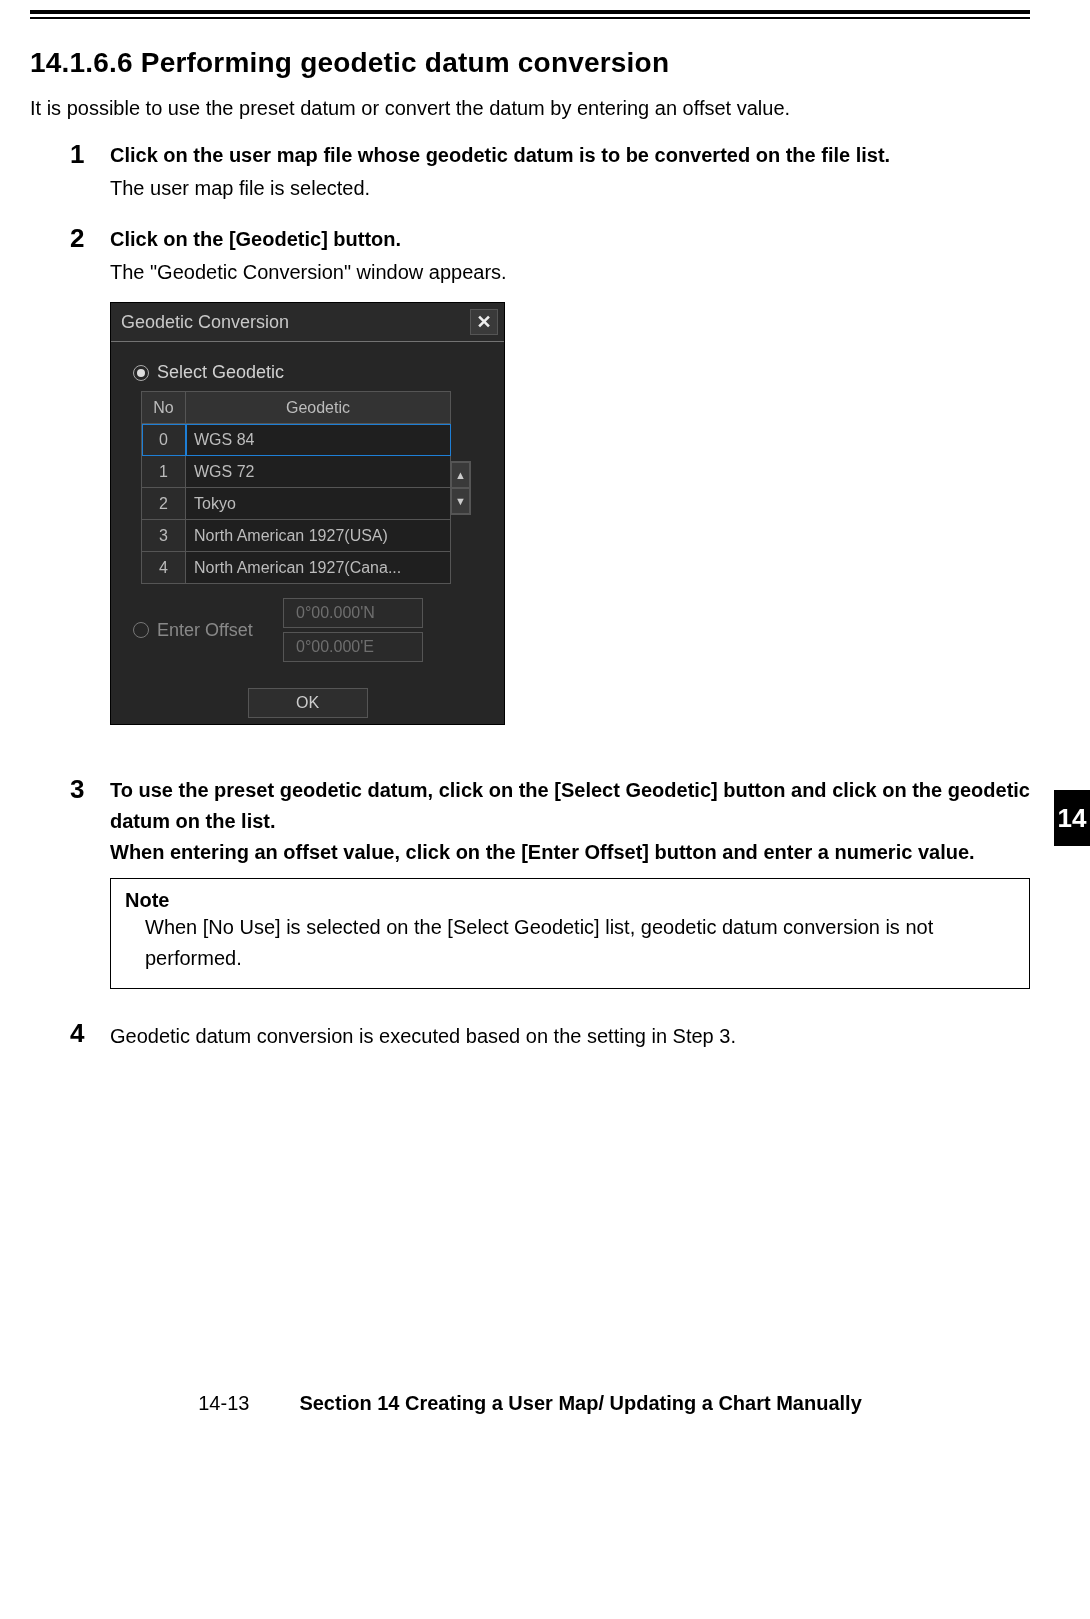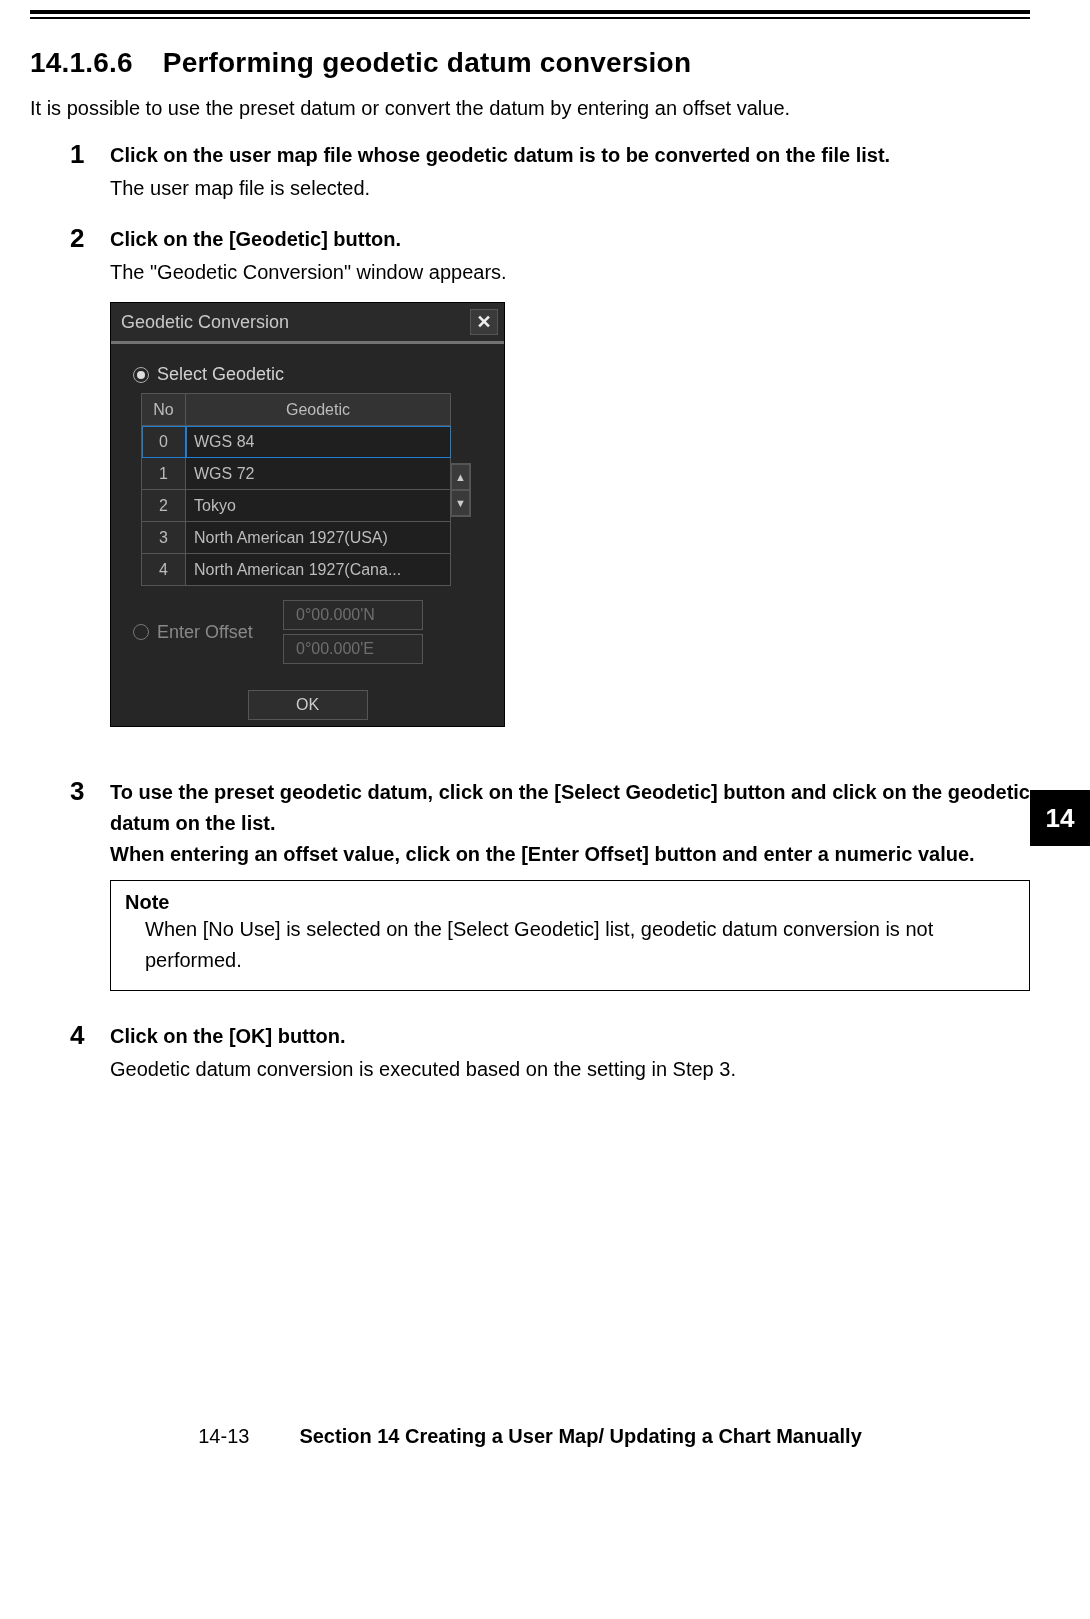--- a/index.html
+++ b/index.html
@@ -16,21 +16,21 @@
     padding-top: 10px;
   }
   .rule-thick { border-top: 4px solid #000; margin-bottom: 3px; }
   .rule-thin { border-top: 2px solid #000; }
   .section-heading {
     font-size: 28px;
     font-weight: bold;
     margin: 28px 0 18px 0;
     letter-spacing: 0.2px;
   }
-  .section-heading .num { display:inline-block; margin-right: 22px; }
+  .section-heading .num { display:inline-block; }
   .intro {
     font-size: 20px;
     margin-bottom: 20px;
   }
   .steps { margin-left: 40px; }
   .step {
     display: flex;
     margin-bottom: 20px;
   }
   .step-num {
@@ -71,21 +71,21 @@
     font-family: "Segoe UI", Tahoma, sans-serif;
     color: #bfbfbf;
     font-size: 17px;
   }
   .dlg-titlebar {
     display: flex;
     justify-content: space-between;
     align-items: center;
     background: #2a2a2a;
     padding: 6px 6px 6px 10px;
-    border-bottom: 3px solid #737373;
+    border-bottom: 1px solid #737373;
   }
   .dlg-title { color: #c8c8c8; font-size: 18px; }
   .dlg-close {
     width: 28px; height: 26px;
     background: #3a3a3a;
     border: 1px solid #555;
     color: #eee;
     display:flex; align-items:center; justify-content:center;
     font-weight: bold;
     font-size: 18px;
@@ -169,21 +169,21 @@
   .ok-btn {
     width: 120px; height:30px;
     background:#2e2e2e; border:1px solid #555;
     color:#ccc; cursor:pointer;
     font-size:16px;
   }
   .side-tab {
     position: absolute;
     right: 0;
     top: 790px;
-    width: 60px; height: 56px;
+    width: 36px; height: 56px;
     background:#000; color:#fff;
     display:flex; align-items:center; justify-content:center;
     font-size: 26px; font-weight:bold;
   }
   .footer {
     position: relative;
     margin-top: 340px;
     display:flex;
     justify-content:center;
     align-items:center;
@@ -303,21 +303,20 @@
       <div class="note-box">
         <div class="note-label">Note</div>
         <div class="note-text">When [No Use] is selected on the [Select Geodetic] list, geodetic datum conversion is not performed.</div>
       </div>
     </div>
   </div>
 
   <div class="step" style="margin-top:30px">
     <div class="step-num">4</div>
     <div class="step-body">
-      <div class="step-title">Click on the [OK] button.</div>
       <div class="step-desc">Geodetic datum conversion is executed based on the setting in Step 3.</div>
     </div>
   </div>
 
 </div>
 
 <div class="side-tab">
   <span>14</span>
 </div>
 

